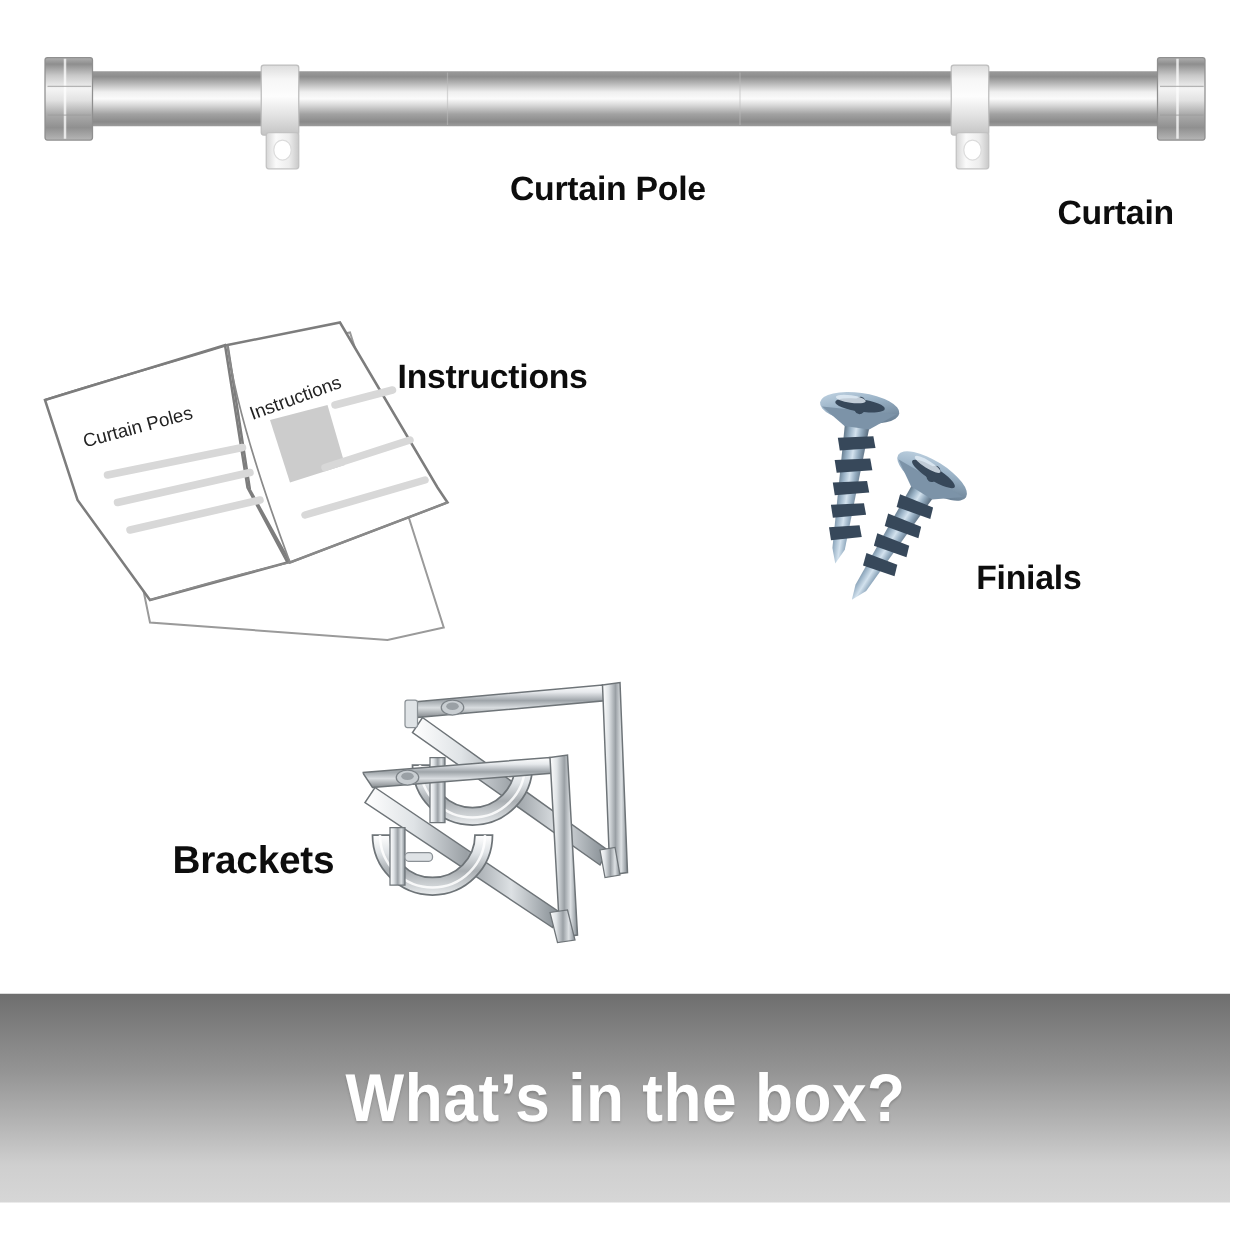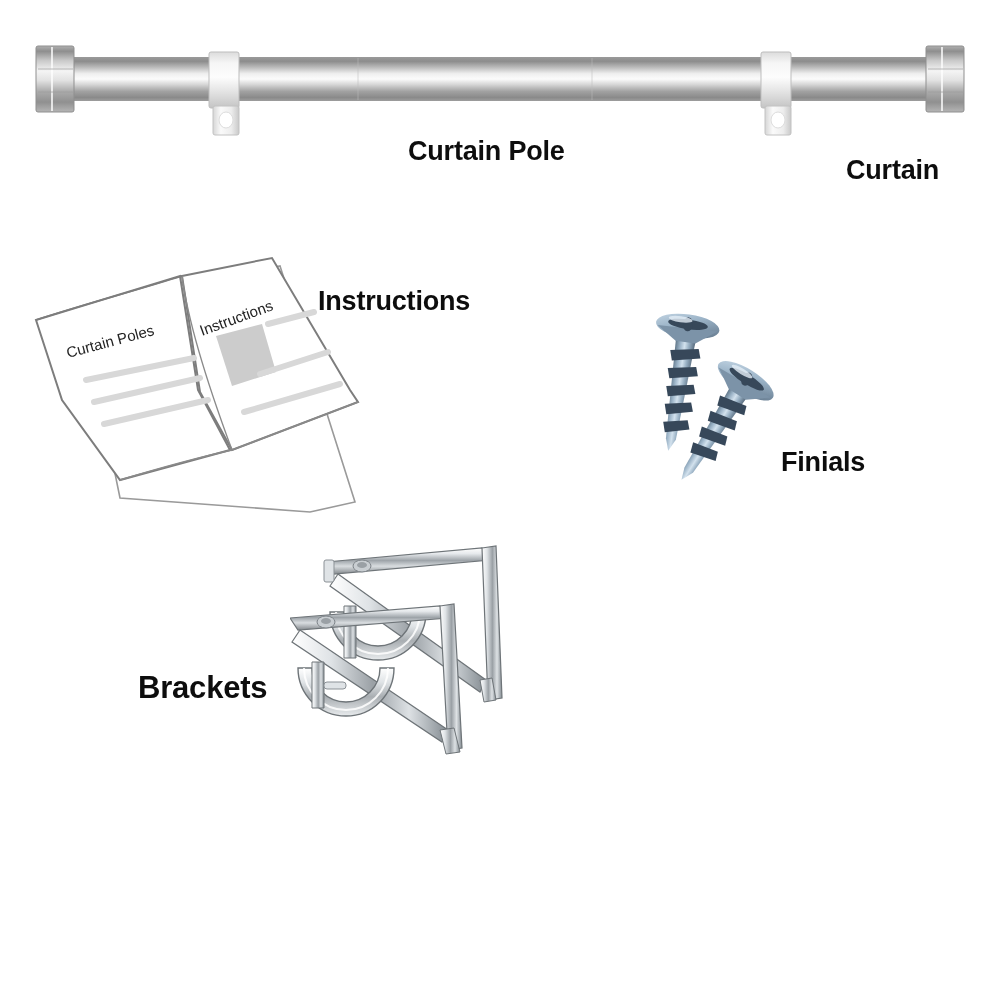--- a/index.html
+++ b/index.html
@@ -348,14 +348,17 @@
       </g>
 
       <polygon points="22,132 34,132 34,178 22,178" fill="url(#chromeV2)" stroke="#6e7478" stroke-width="1"></polygon>
 
       <rect x="34" y="152" width="22" height="7" rx="3" fill="#dfe3e6" stroke="#8b9196" stroke-width="1"></rect>
     </svg>
   </div>
 
   <div class="label label-brackets">Brackets</div>
 
+  <div class="banner">
+    <div class="banner-title">What’s in the box?</div>
+  </div>
 
 </div>
 
 </body></html>

